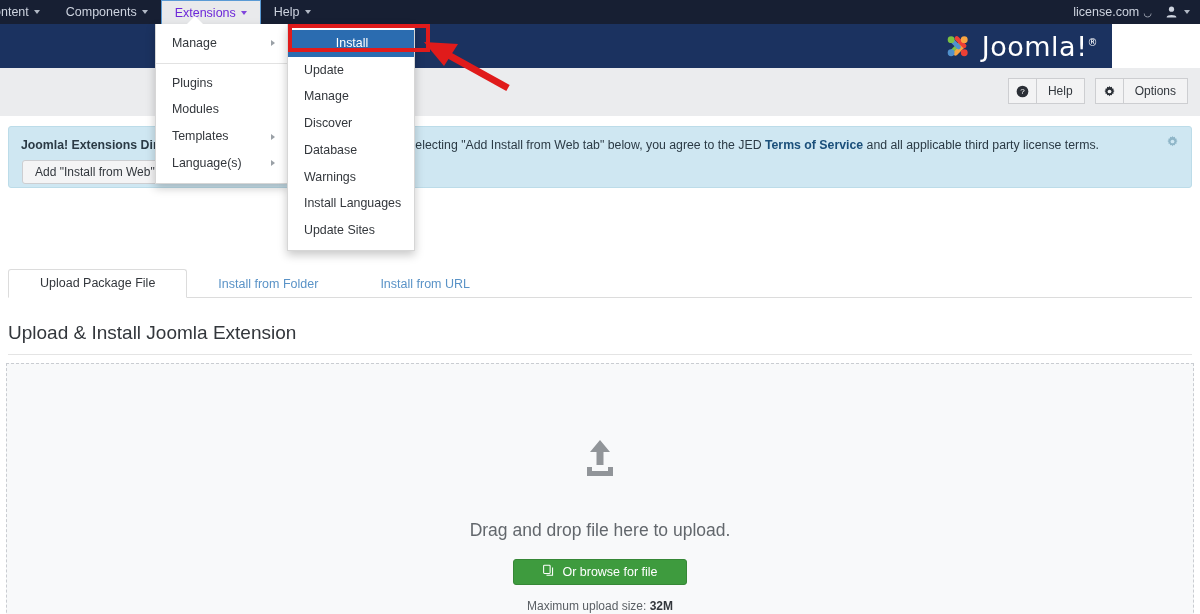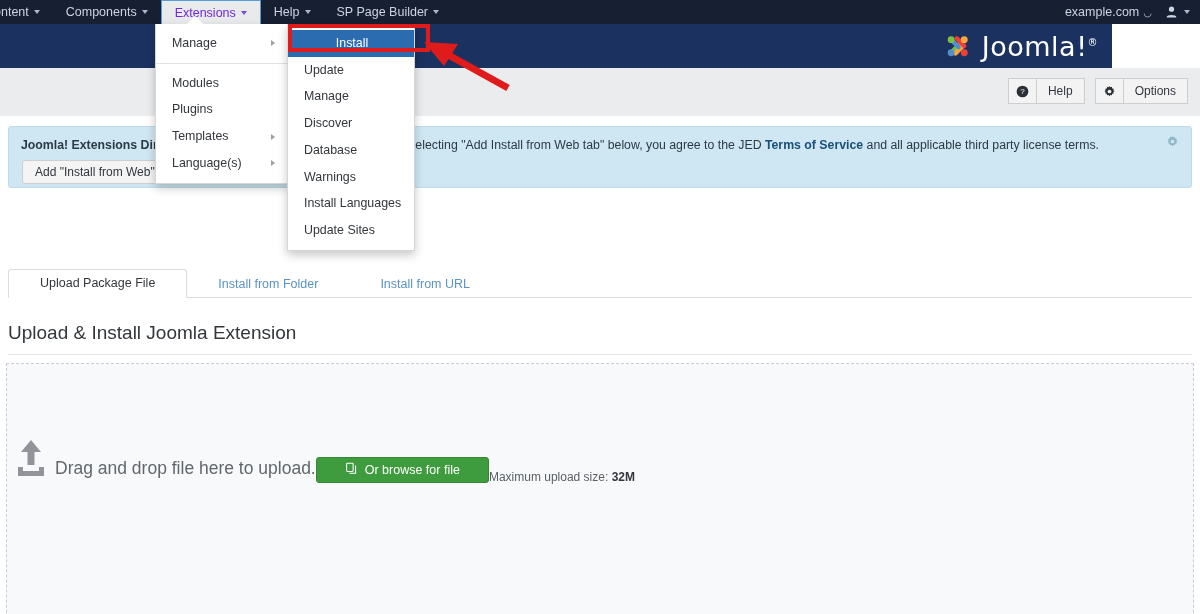--- a/index.html
+++ b/index.html
@@ -124,21 +124,21 @@
     border-top: 1px solid #e4e4e4;
   }
 
   
   .dropzone {
     position: absolute; left: 6px; top: 247px; width: 1188px; height: 290px;
     background: #f8f9fa; border: 1px dashed #c9ccd1;
   }
   .dz-inner {
     position: absolute; left: 0; right: 0; top: 70px;
-    display: flex; flex-direction: row; align-items: center;
+    display: flex; flex-direction: column; align-items: center;
   }
   .up-icon { color: #919599; margin-bottom: 34px; }
   .dz-title { font-size: 17.5px; color: #62676c; margin-bottom: 18px; }
   .browse-btn {
     background: #3e9b3e; border: 1px solid #368736; border-radius: 3px;
     color: #fff; font-size: 12.5px; height: 26px; padding: 0 28px;
     display: flex; align-items: center; gap: 7px; margin-bottom: 14px;
   }
   .dz-max { font-size: 12px; color: #5a5f64; }
   .dz-max b { font-weight: bold; color: #33373c; }
@@ -193,29 +193,25 @@
       <i class="caret-d"></i>
     </div>
     <div class="topnav-item active">
       <span>Extensions</span>
       <i class="caret-d"></i>
     </div>
     <div class="topnav-item">
       <span>Help</span>
       <i class="caret-d"></i>
     </div>
-    <div class="topnav-item">
-      <span>SP Page Builder</span>
-      <i class="caret-d"></i>
-    </div>
   </div>
 
   <div class="topright">
     <span class="site-link">
-      <span>example.com</span>
+      <span>license.com</span>
       <span class="ext-ico">◡</span>
     </span>
     <span class="user-box">
       <svg width="11" height="12" viewBox="0 0 11 12">
         <circle cx="5.5" cy="3.2" r="2.6" fill="#cdd3df"></circle>
         <path d="M0.6 11.4 C0.6 8.2 10.4 8.2 10.4 11.4 Z" fill="#cdd3df"></path>
       </svg>
       <i class="caret-d"></i>
     </span>
   </div>
@@ -322,24 +318,24 @@
 </div>
 
 <div class="menu menu1">
   <div class="menu-nub"></div>
   <div class="mi">
     <span>Manage</span>
     <i class="arrow"></i>
   </div>
   <div class="mi-sep"></div>
   <div class="mi">
+    <span>Plugins</span>
+  </div>
+  <div class="mi">
     <span>Modules</span>
-  </div>
-  <div class="mi">
-    <span>Plugins</span>
   </div>
   <div class="mi">
     <span>Templates</span>
     <i class="arrow"></i>
   </div>
   <div class="mi">
     <span>Language(s)</span>
     <i class="arrow"></i>
   </div>
 </div>

